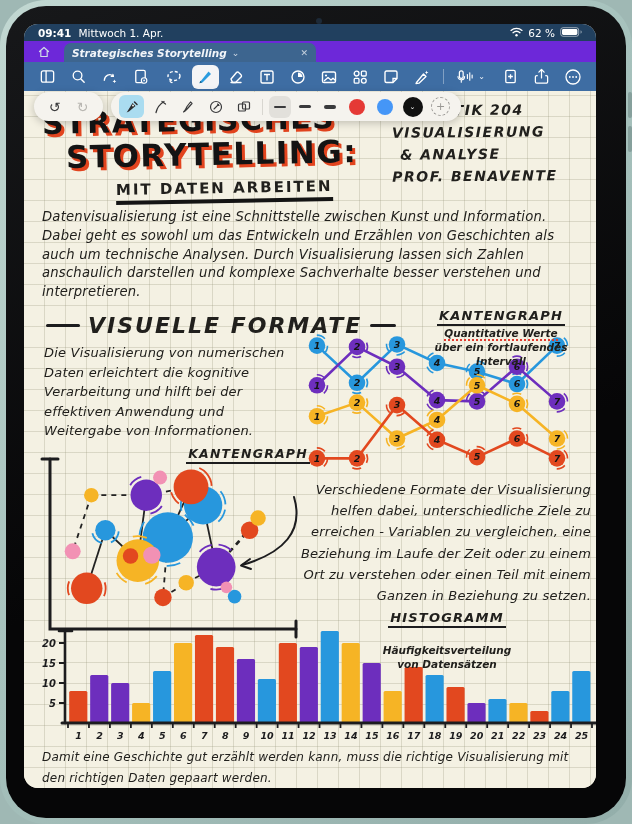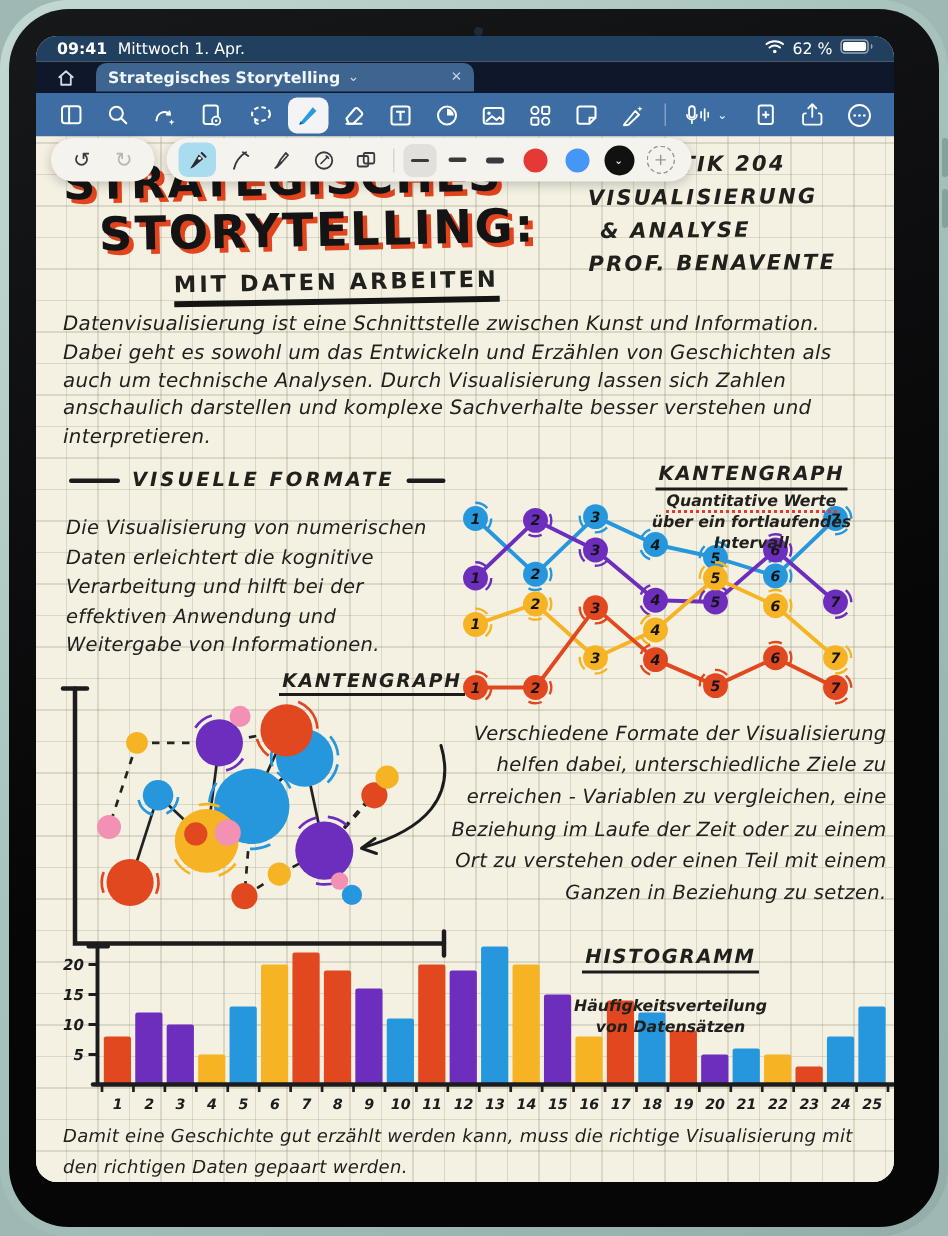--- a/index.html
+++ b/index.html
@@ -17,21 +17,21 @@
     border-radius:14px; overflow:hidden; background:#f4f1e3; }
 
   
   .statusbar { height:17px; background:#21405f; color:#fff; display:flex; align-items:center;
     justify-content:space-between; padding:0 14px; font-size:10.5px; }
   .sb-left { display:flex; gap:7px; align-items:center; }
   .sb-time { font-weight:700; }
   .sb-right { display:flex; gap:5px; align-items:center; }
 
   
-  .tabbar { height:21px; background:#0f172a; display:flex; align-items:center; }
+  .tabbar { height:21px; background:#6d28d9; display:flex; align-items:flex-end;font-style:italic; }
   .home-btn { width:40px; height:21px; display:flex; align-items:center; justify-content:center; }
   .tab { width:252px; height:19px; background:#3d658f; border-radius:7px 7px 0 0; color:#f2f5f9;
     font-size:10.5px; display:flex; align-items:center; padding:0 8px; gap:5px; }
   .tab-label { font-weight:600; white-space:nowrap; }
   .tab-chev { opacity:.8; font-size:9px; }
   .tab-close { margin-left:auto; opacity:.75; font-size:9px; }
 
   
   .toolbar { height:29px; background:#3e6da3; display:flex; align-items:center;
     justify-content:space-between; padding:0 10px; }
@@ -72,21 +72,21 @@
   
   .hw { font-style:italic; line-height:1.46; letter-spacing:.2px; }
   .caps { font-weight:700; font-style:italic; letter-spacing:1.5px; }
 
   .title-line { font-weight:900; letter-spacing:1.5px; color:#141414;
     text-shadow:3px 3px 0 #e2441e; white-space:nowrap; transform:rotate(-1.2deg); }
   .subtitle { font-weight:800; letter-spacing:2px; border-bottom:4px solid #141414;
     padding-bottom:2px; transform:rotate(-1deg); white-space:nowrap; }
 
   .sec-head { display:flex; align-items:center; gap:8px; font-weight:800; font-style:italic;
-    font-size:13px; letter-spacing:2px; white-space:nowrap; }
+    font-size:22px; letter-spacing:2px; white-space:nowrap; }
   .rule { height:3px; background:#1c1c1e; border-radius:2px; }
 
   .chart-label { text-align:center; z-index:20; }
   .chart-label .cl-title { font-weight:800; font-style:italic; letter-spacing:1.2px;
     border-bottom:2.5px solid #1c1c1e; display:inline-block; padding:0 2px 1px; }
   .cl-sub { font-style:italic; font-weight:600; font-size:10.5px; line-height:1.35; }
   .dotted-red { border-bottom:2px dotted #e23a2e;margin-top:36px; }
 
   svg text { font-family:"DejaVu Sans", sans-serif; }
 </style>
@@ -498,21 +498,21 @@
           <circle cx="55.332" cy="46.196" r="7.26" fill="#f6b425"></circle>
           <circle cx="124.06" cy="28.599999999999998" r="7.018" fill="#f291b4"></circle>
           <circle cx="198.59599999999998" cy="147.62199999999999" r="6.776" fill="#2797dd"></circle>
           <circle cx="190.368" cy="138.32599999999996" r="5.808" fill="#f291b4"></circle>
           <path d="M258 48 C 268 82, 248 104, 206 116" fill="none" stroke="#1c1c1e" stroke-width="2" stroke-linecap="round"></path>
           <path d="M214 110 L 205 116.5 L 215 120" fill="none" stroke="#1c1c1e" stroke-width="2" stroke-linecap="round" stroke-linejoin="round"></path>
         </svg>
 
       <div class="abs hw" style="left:265px; top:388px; width:302px; font-size:13px; line-height:21.2px;text-align:right;">Verschiedene Formate der Visualisierung helfen dabei, unterschiedliche Ziele zu erreichen - Variablen zu vergleichen, eine Beziehung im Laufe der Zeit oder zu einem Ort zu verstehen oder einen Teil mit einem Ganzen in Beziehung zu setzen.</div>
 
-      <div class="abs chart-label" style="left:318px; top:536px; width:210px;">
+      <div class="abs chart-label" style="left:318px; top:516px; width:210px;">
         <span class="cl-title" style="font-size:13px">HISTOGRAMM</span>
         <div class="cl-sub" style="width:150px;margin:15px auto;">Häufigkeitsverteilung von Datensätzen</div>
       </div>
       <svg id="histo-svg" class="abs" style="left:12px; top:532px;" width="563" height="122" viewBox="0 0 563 122">
           <line x1="29" y1="8" x2="29" y2="100" stroke="#1c1c1e" stroke-width="2.6" stroke-linecap="round"></line>
           <line x1="23" y1="8" x2="36" y2="8" stroke="#1c1c1e" stroke-width="2.6" stroke-linecap="round"></line>
           <line x1="23" y1="80" x2="29" y2="80" stroke="#1c1c1e" stroke-width="2"></line>
           <text x="20" y="83.5" text-anchor="end" font-size="10" font-weight="bold" font-style="italic" fill="#1c1c1e">5</text>
           <line x1="23" y1="60" x2="29" y2="60" stroke="#1c1c1e" stroke-width="2"></line>
           <text x="20" y="63.5" text-anchor="end" font-size="10" font-weight="bold" font-style="italic" fill="#1c1c1e">10</text>

